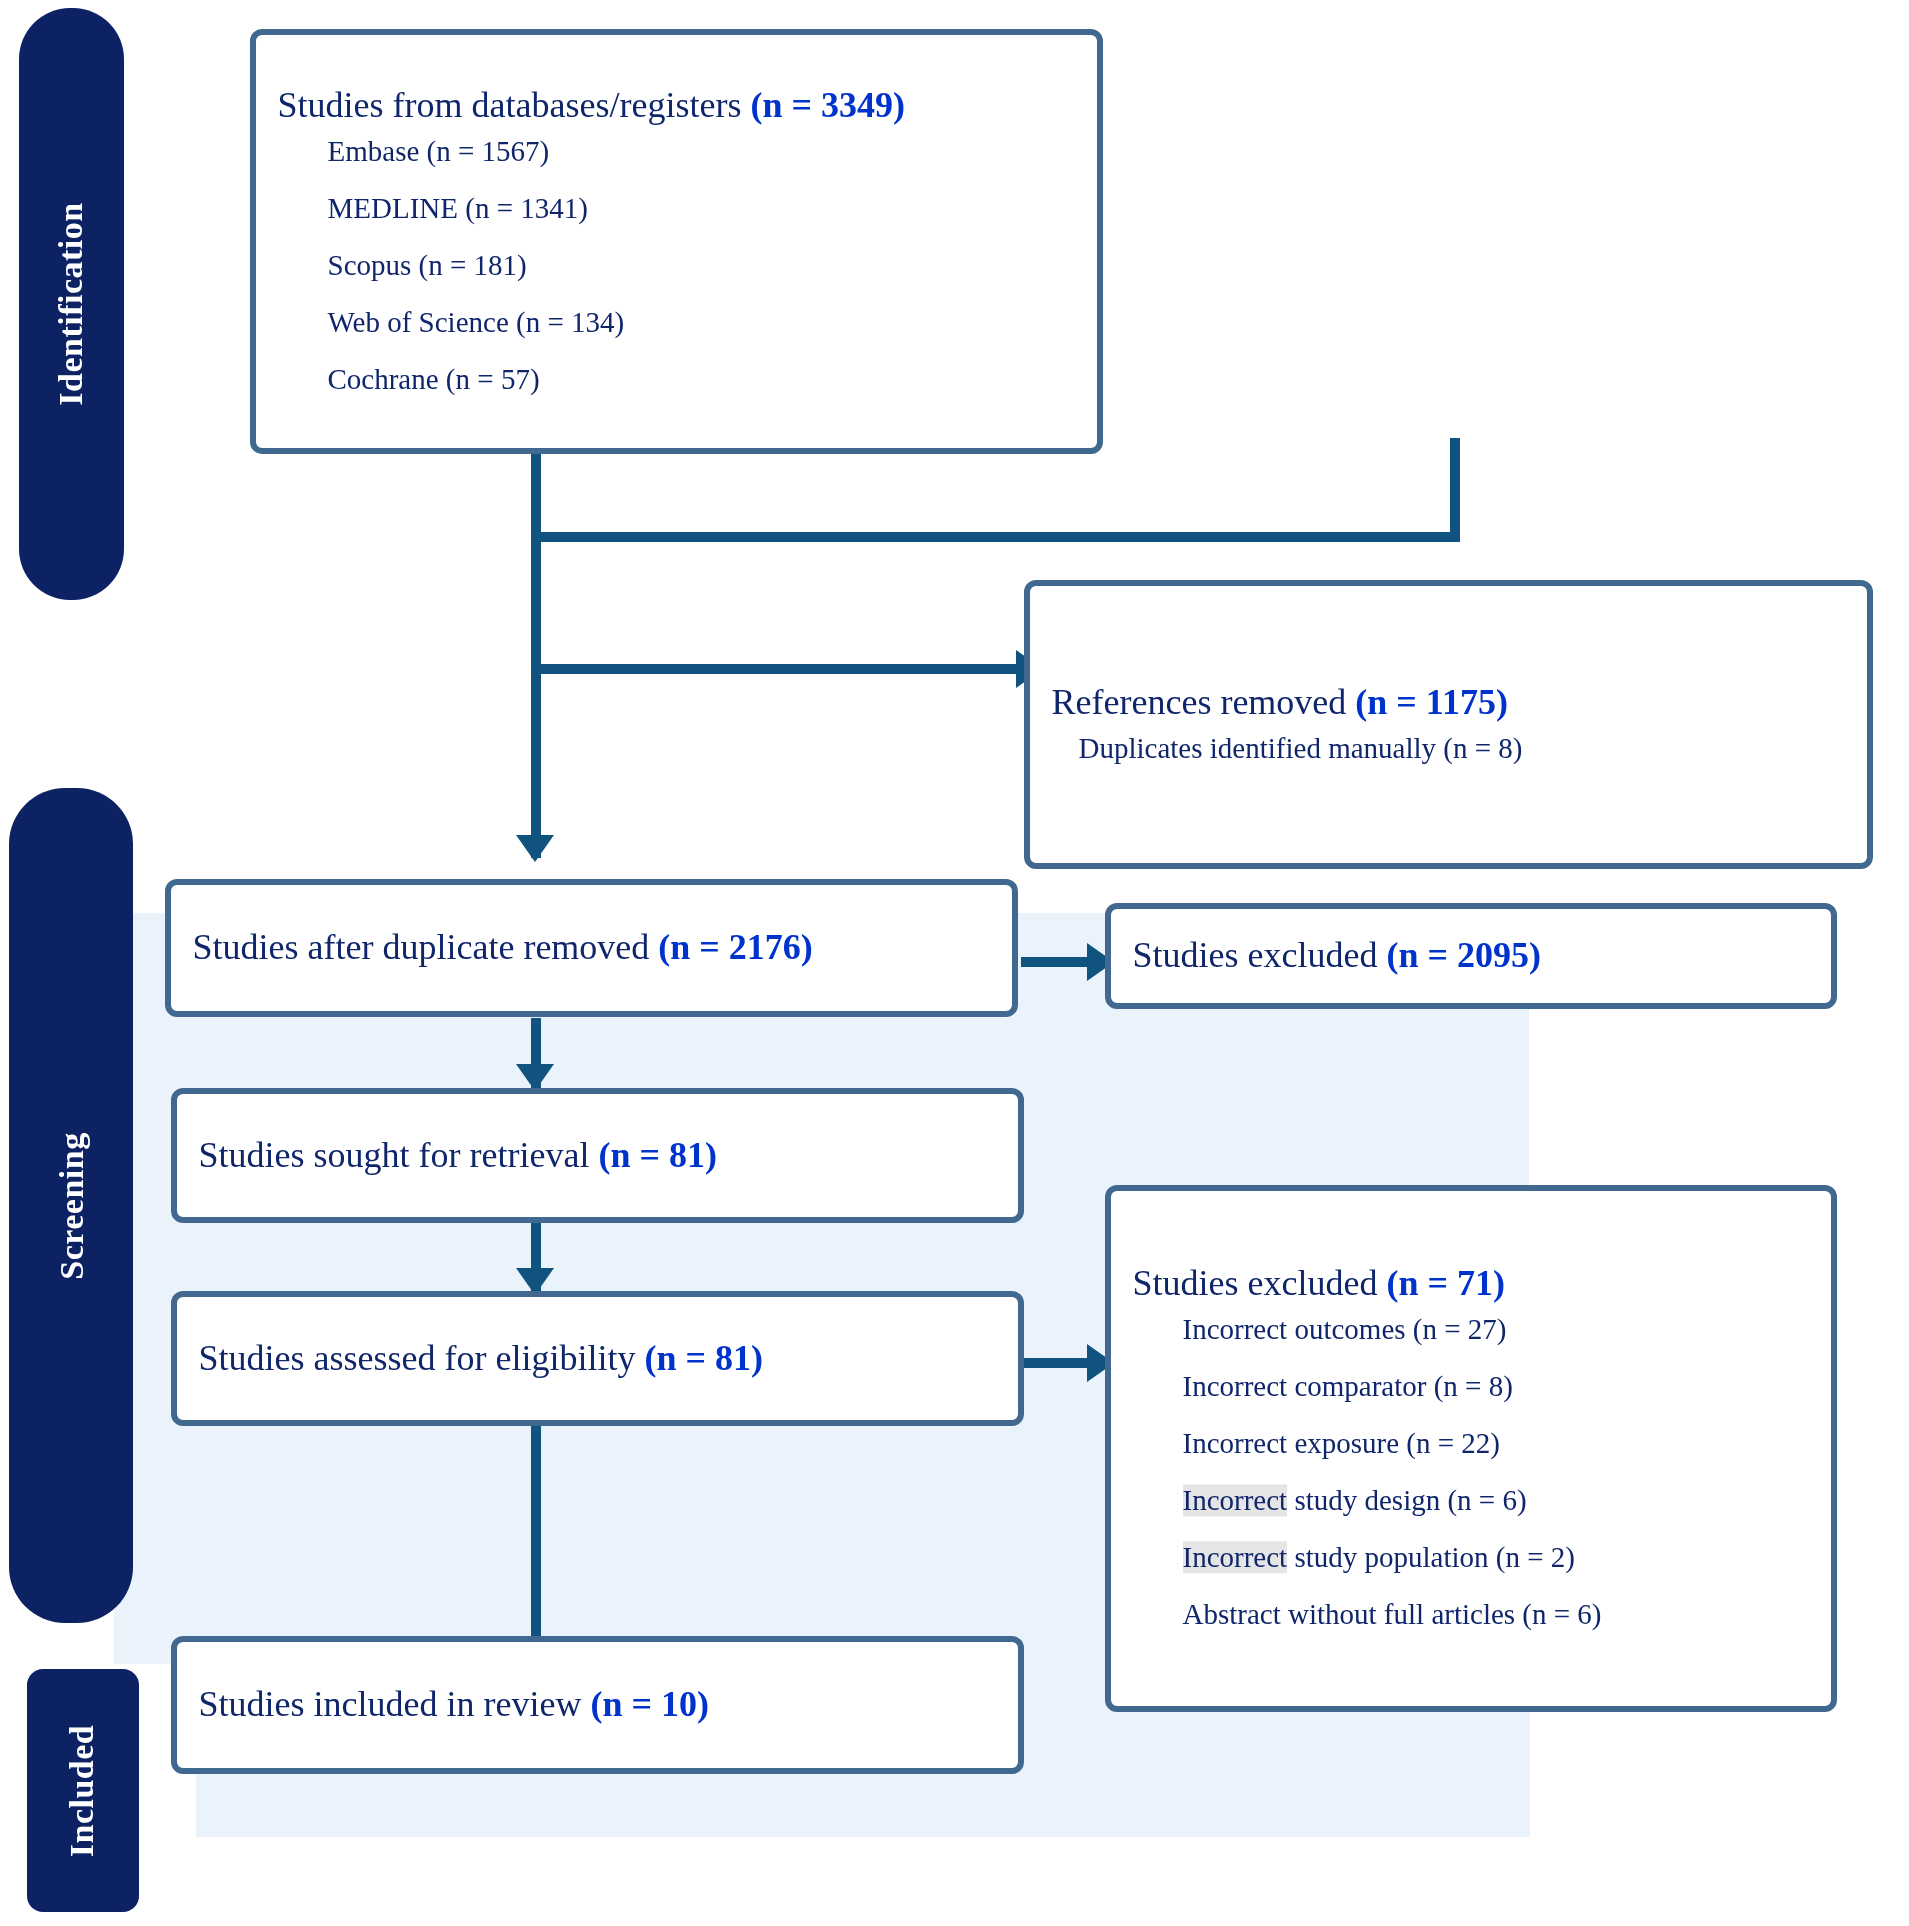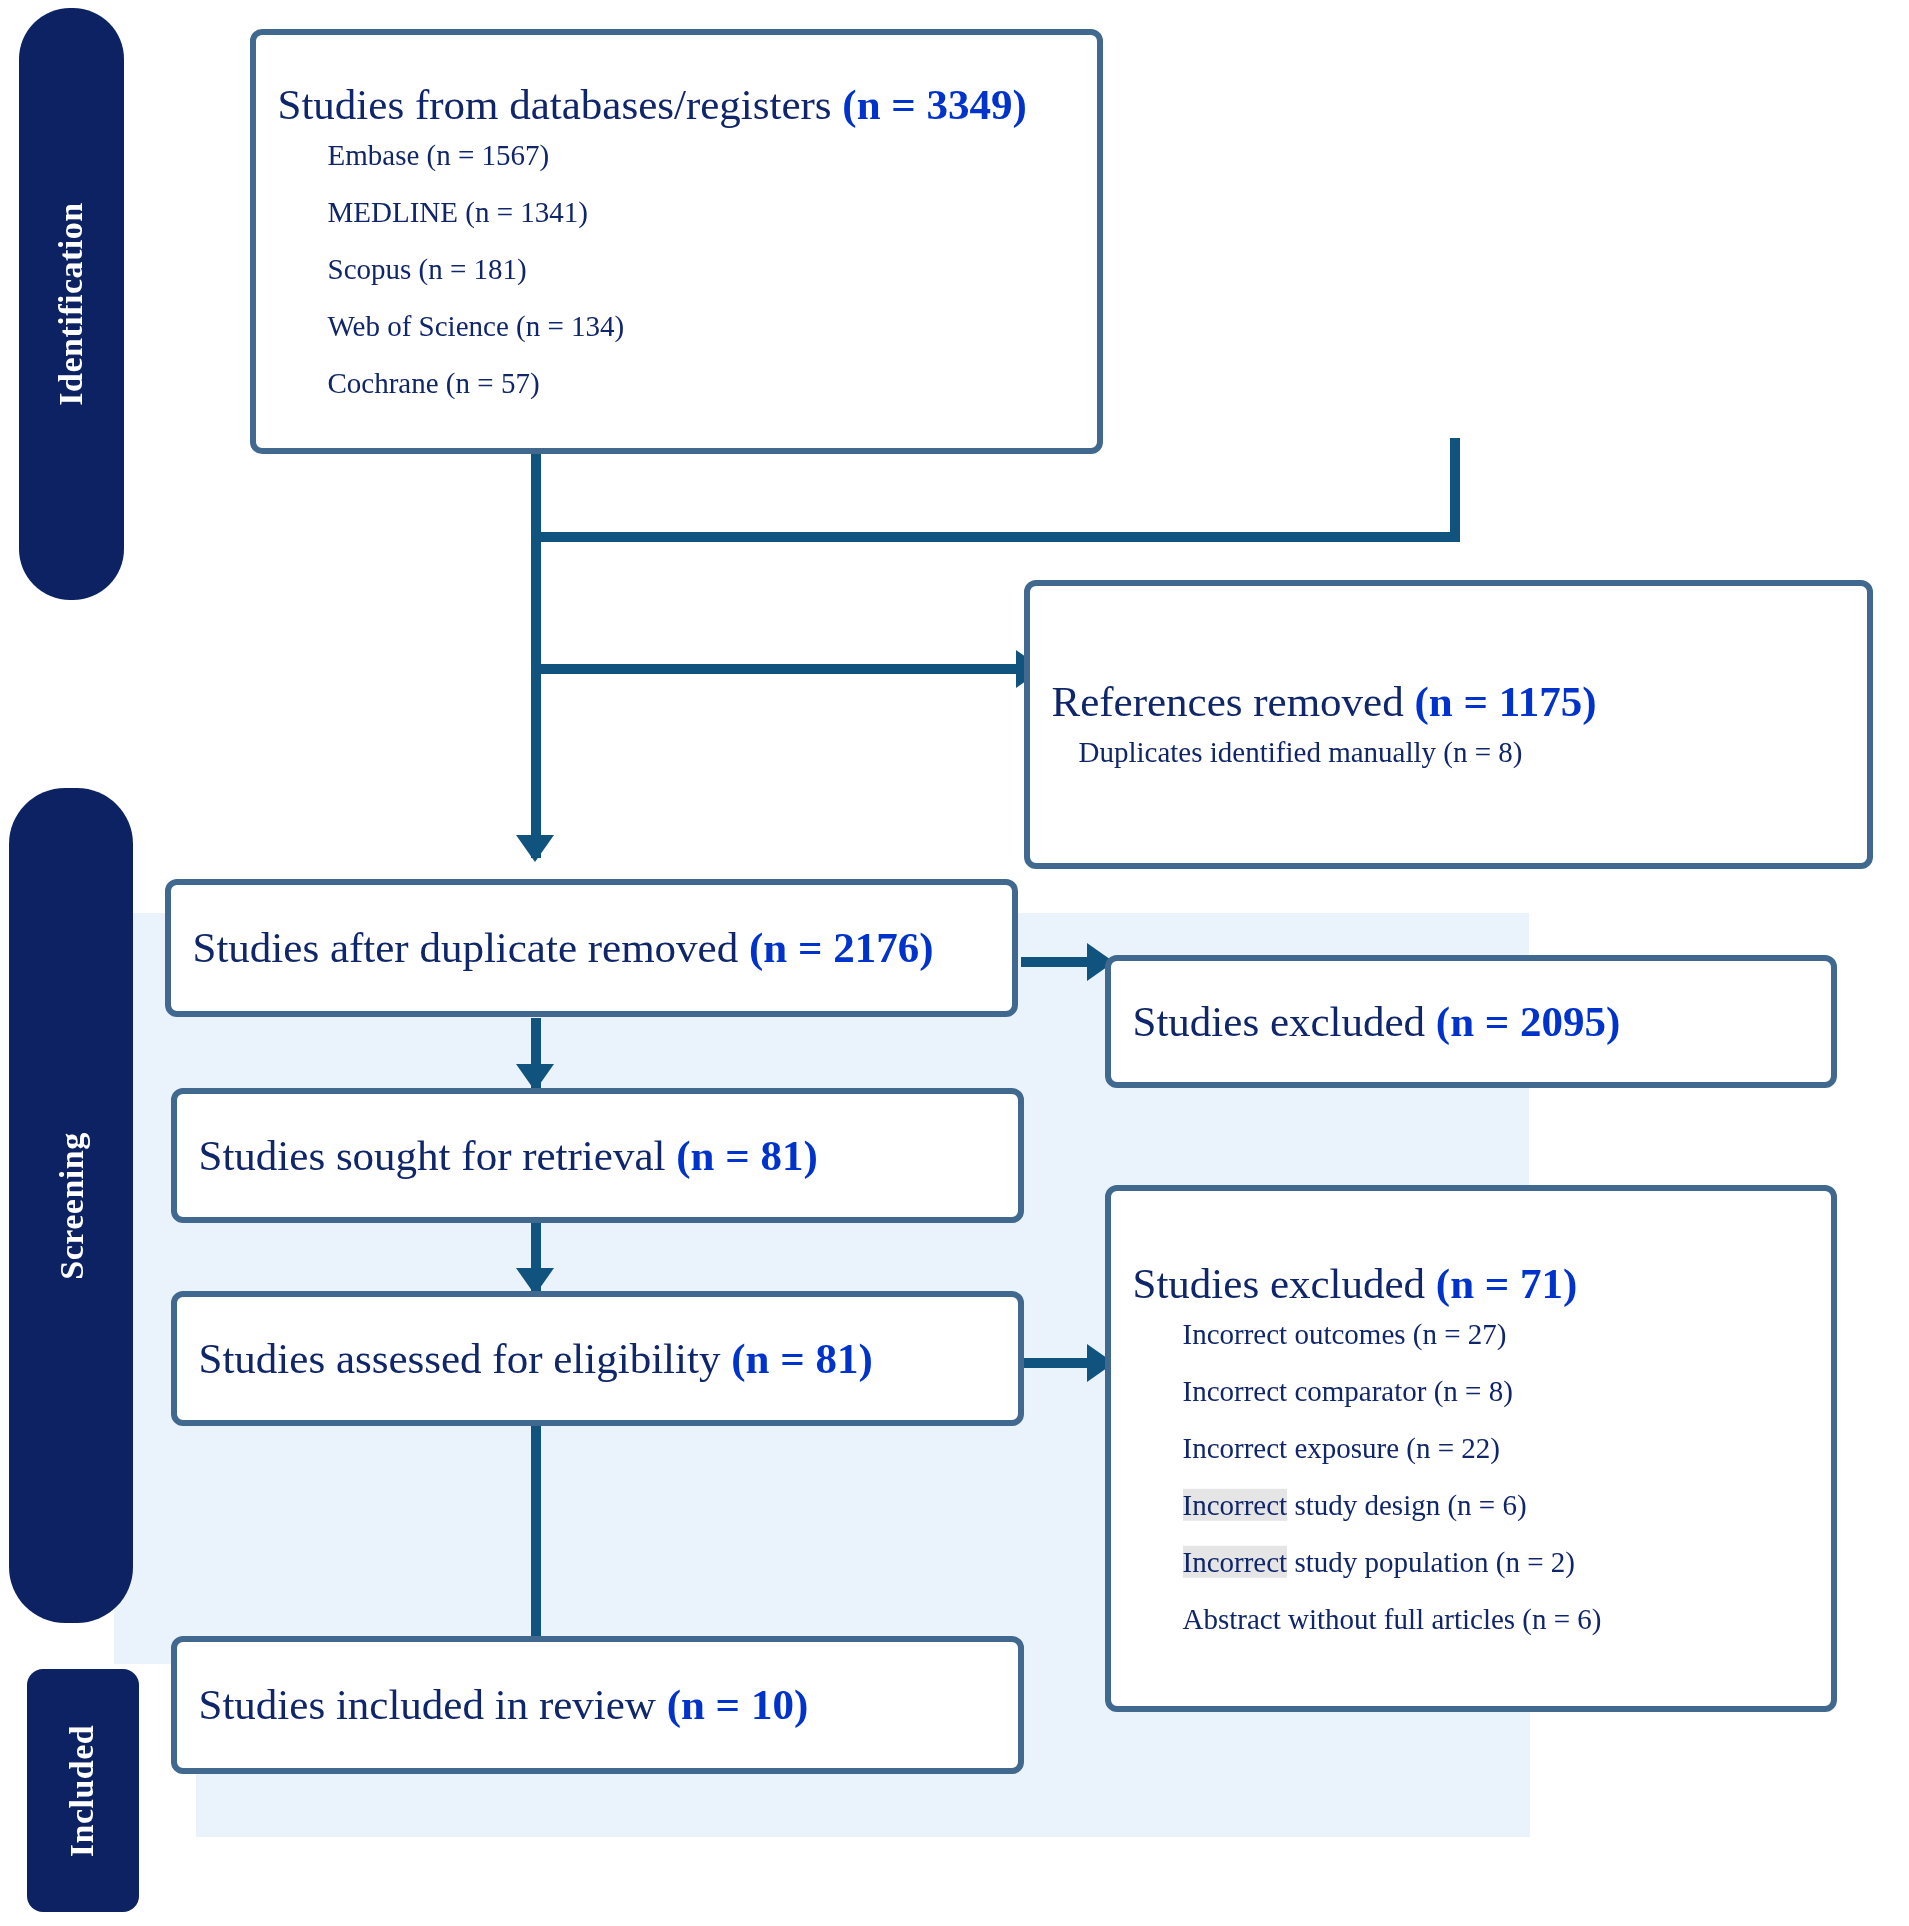--- a/index.html
+++ b/index.html
@@ -38,21 +38,21 @@
     box-sizing:border-box;
   }
   .box .inner{
     position:absolute;
     left:0;right:0;top:50%;
     transform:translateY(-50%);
     padding:0 21.5px;
   }
   .ttl{
     color:#10266b;
-    font-size:43px;
+    font-size:36px;
     line-height:1.32;
     white-space:nowrap;
   }
   .ttl .n{color:#0033cc;font-weight:bold;}
   .sub{
     color:#10266b;
     font-size:29px;
     line-height:1.55;
     white-space:nowrap;
     padding-left:50px;
@@ -154,21 +154,21 @@
   </div>
 
   <div class="box" style="left:165px;top:879px;width:853px;height:138px;">
     <div class="inner">
       <div class="ttl">
         <span>Studies after duplicate removed </span><span class="n">(n = 2176)</span>
       </div>
     </div>
   </div>
 
-  <div class="box" style="left:1105px;top:955px;width:732px;height:133px;">
+  <div class="box" style="left:1105px;top:903px;width:732px;height:106px;">
     <div class="inner">
       <div class="ttl">
         <span>Studies excluded </span><span class="n">(n = 2095)</span>
       </div>
     </div>
   </div>
 
   <div class="box" style="left:171px;top:1088px;width:853px;height:135px;">
     <div class="inner">
       <div class="ttl">

